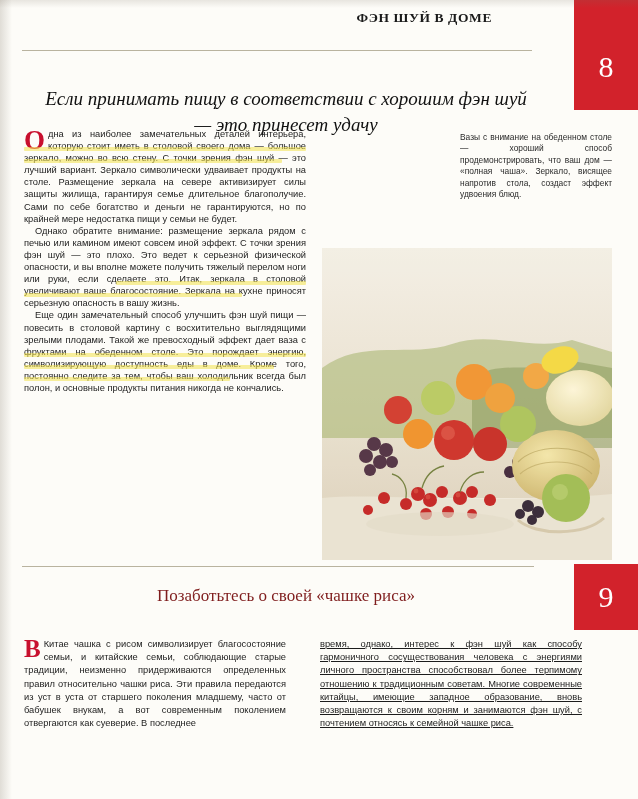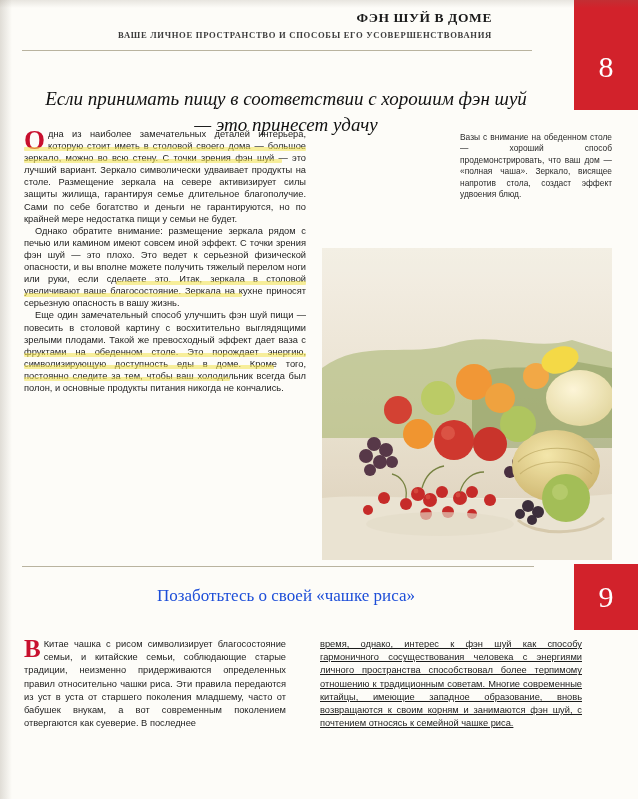--- a/index.html
+++ b/index.html
@@ -176,21 +176,21 @@
     background: #b9b39f;
   }
   .art2-heading {
     position: absolute;
     left: 40px;
     top: 586px;
     width: 492px;
     text-align: center;
     font-family: "Liberation Serif", serif;
     font-size: 17px;
-    color: #1d4ed8;
+    color: #7f1d1d;
   }
 
   
   .bcol {
     position: absolute;
     top: 638px;
     width: 262px;
     font-family: "Liberation Sans", sans-serif;
     font-size: 9.3px;
     line-height: 13.2px;
@@ -221,21 +221,20 @@
     pointer-events: none;
   }
 </style>
 </head>
 <body>
 
 <div class="page">
 
   <div class="header-band">
     <div class="header-title">ФЭН ШУЙ В ДОМЕ</div>
-    <div class="header-sub">Ваше личное пространство и способы его усовершенствования</div>
     <div class="header-rule"></div>
   </div>
 
   <div class="tab tab-8">
     <div class="tab-num">8</div>
   </div>
   <div class="tab tab-9">
     <div class="tab-num">9</div>
   </div>
 

